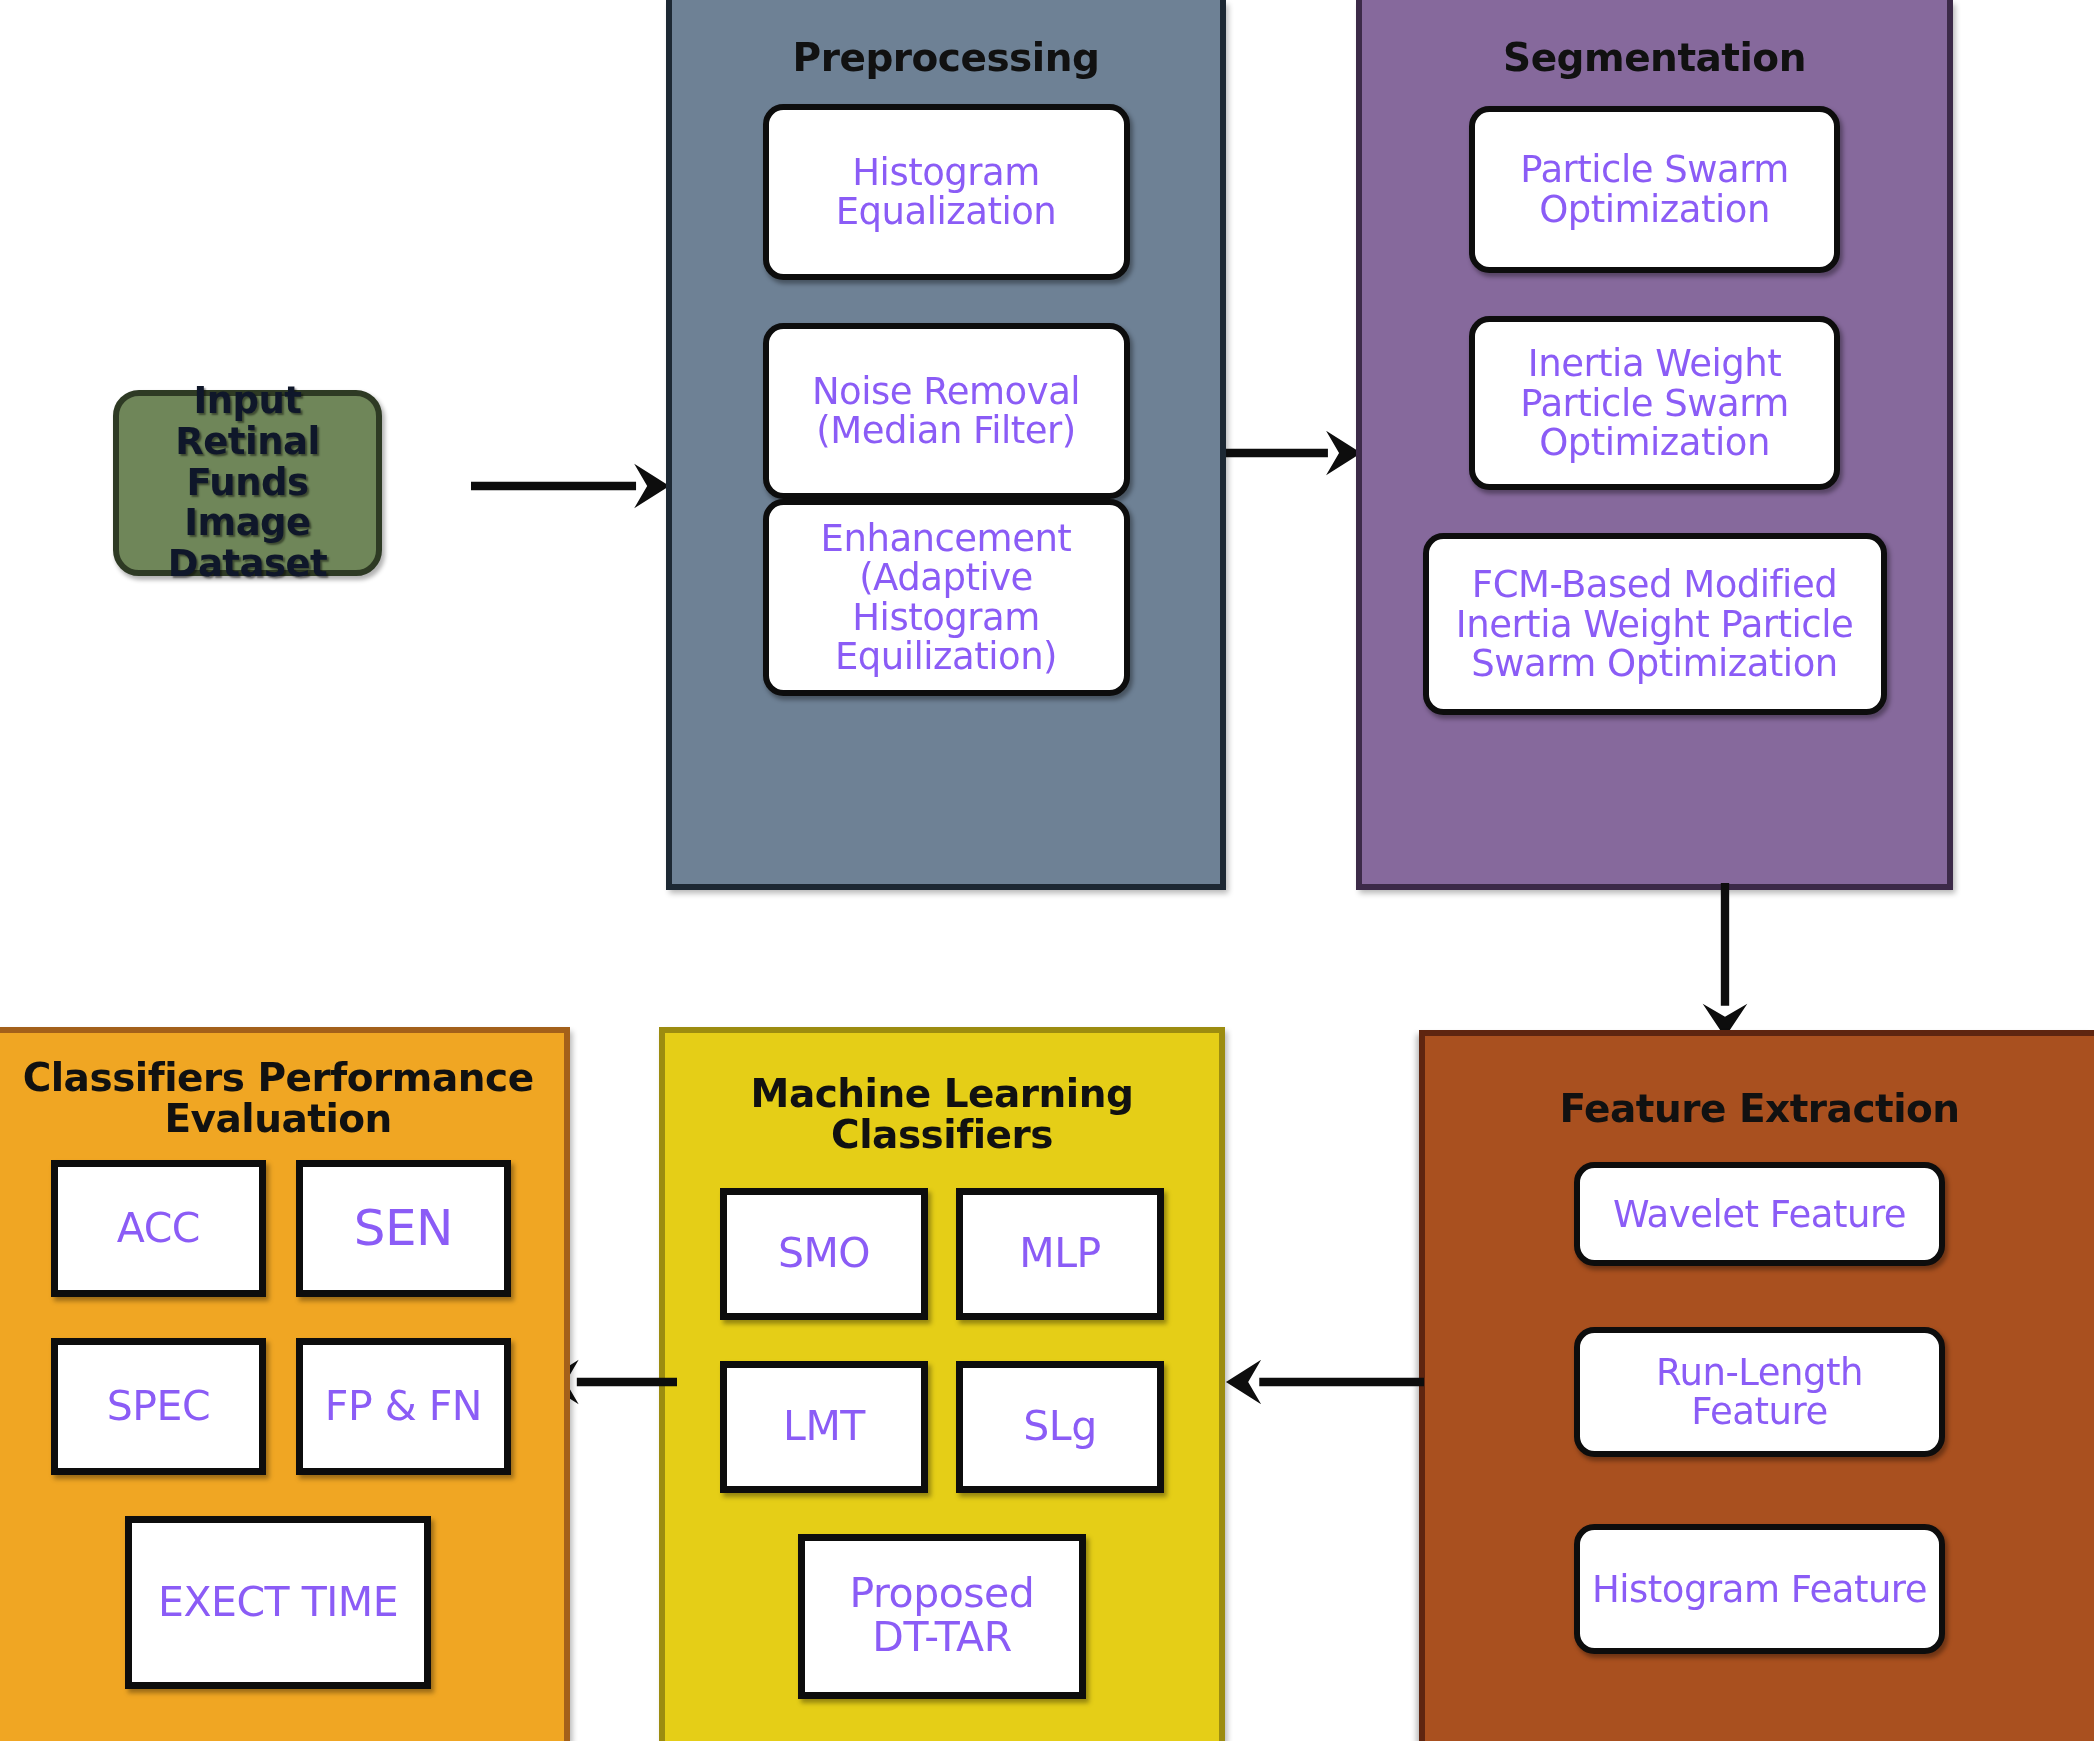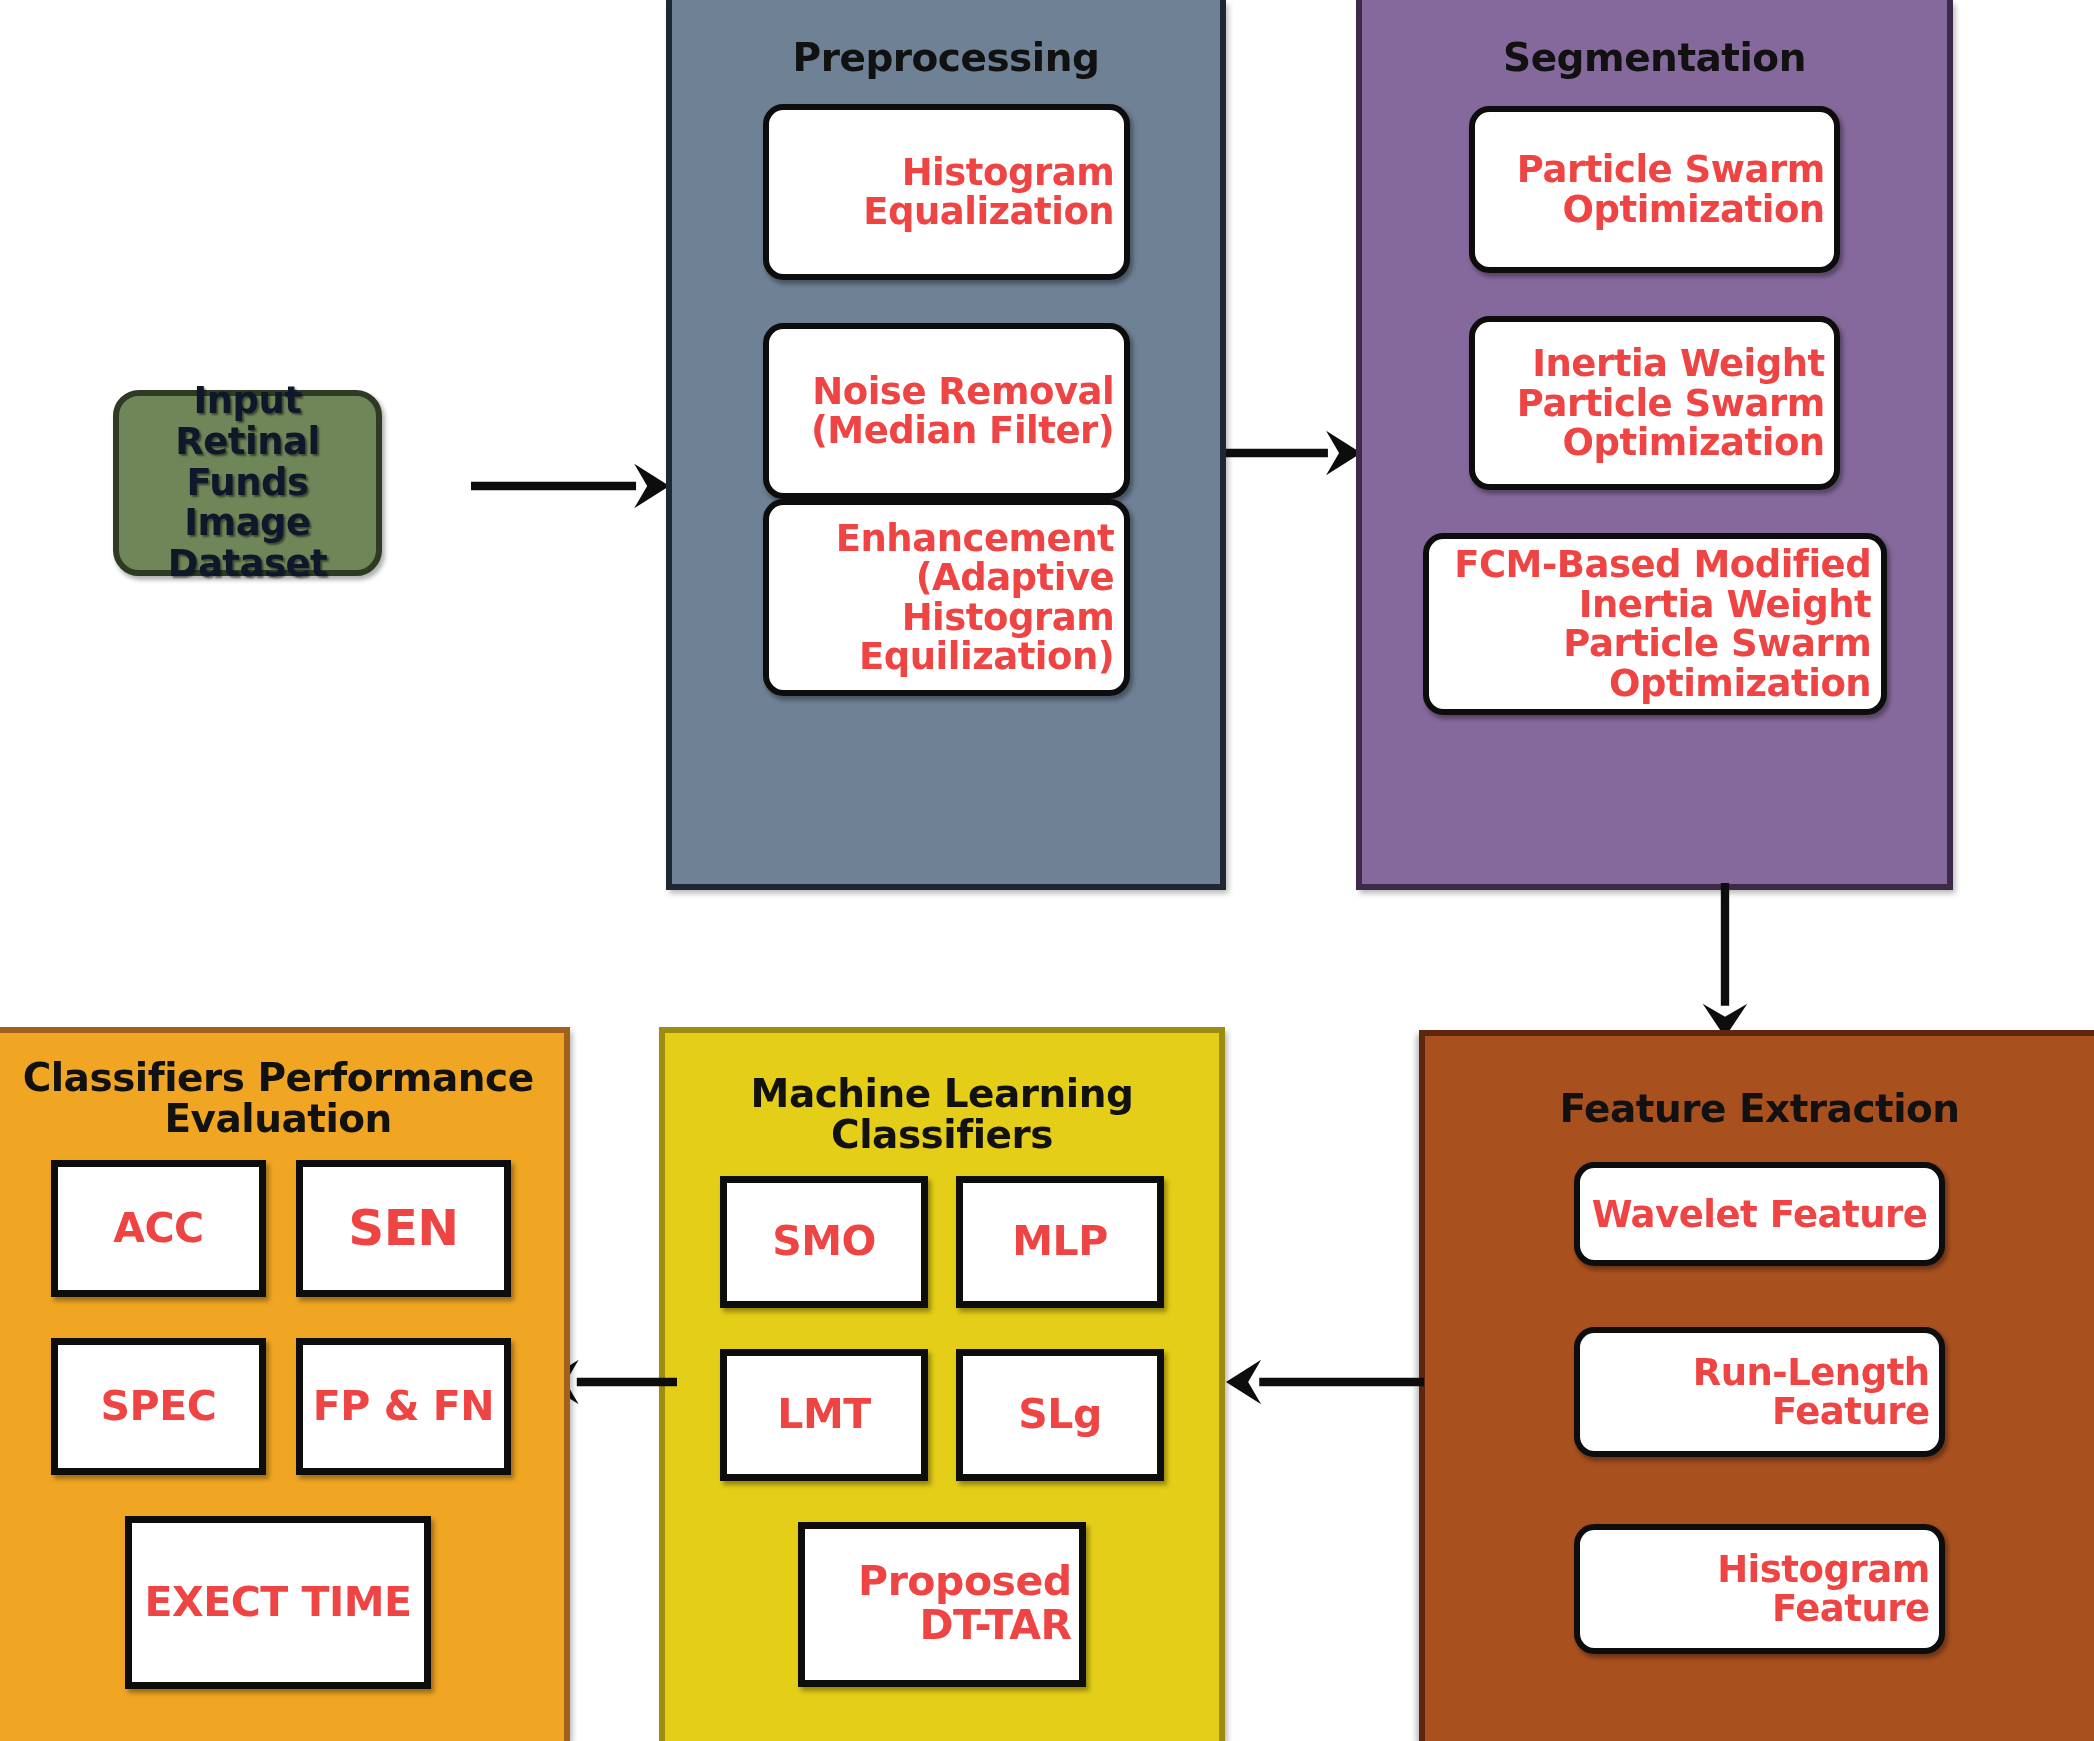--- a/index.html
+++ b/index.html
@@ -36,23 +36,23 @@
 
   
   .item {
     box-sizing: border-box;
     background: #ffffff;
     border: 6.5px solid #0d0d0d;
     border-radius: 20.4px;
     display: flex;
     align-items: center;
     justify-content: center;
-    text-align: right;
-    font-weight: bold;
-    color: #ef4444;
+    text-align: center;
+    font-weight: normal;
+    color: #8b5cf6;
     line-height: 1.07;
     letter-spacing: -0.5px;
     box-shadow: 2.8px 3.7px 4.6px rgba(0,0,0,0.35);
   }
   
   .item.sq {
     border-radius: 0;
     border-width: 7.4px;
   }
 
@@ -161,21 +161,21 @@
       <line x1="50" y1="28" x2="228" y2="28" stroke="#0d0d0d" stroke-width="9"></line>
       <polygon points="52,4 14,28 52,52 38,28" fill="#0d0d0d"></polygon>
     </svg>
   </div>
 
   <div class="panel" style="left:659px; top:1027px; width:566px; height:715px;
               background:#e5ce17; border:6.5px solid #9c8c10; border-bottom:none;
               box-shadow:2.8px 3.7px 5.6px rgba(0,0,0,0.28);">
     <div class="panel-title" style="font-size:39px; margin-top:40px;">Machine Learning Classifiers</div>
 
-    <div class="row2" style="width:100%; margin-top:20px; gap:28px;">
+    <div class="row2" style="width:100%; margin-top:32px; gap:28px;">
       <div class="item sq" style="width:208px; height:132px; font-size:41px;">SMO</div>
       <div class="item sq" style="width:208px; height:132px; font-size:41px;">MLP</div>
     </div>
 
     <div class="row2" style="width:100%; margin-top:41px; gap:28px;">
       <div class="item sq" style="width:208px; height:132px; font-size:41px;">LMT</div>
       <div class="item sq" style="width:208px; height:132px; font-size:41px;">SLg</div>
     </div>
 
     <div class="item sq" style="width:288px; height:165px; margin-top:41px; font-size:41px; padding:0 7.4px;">Proposed DT-TAR</div>

